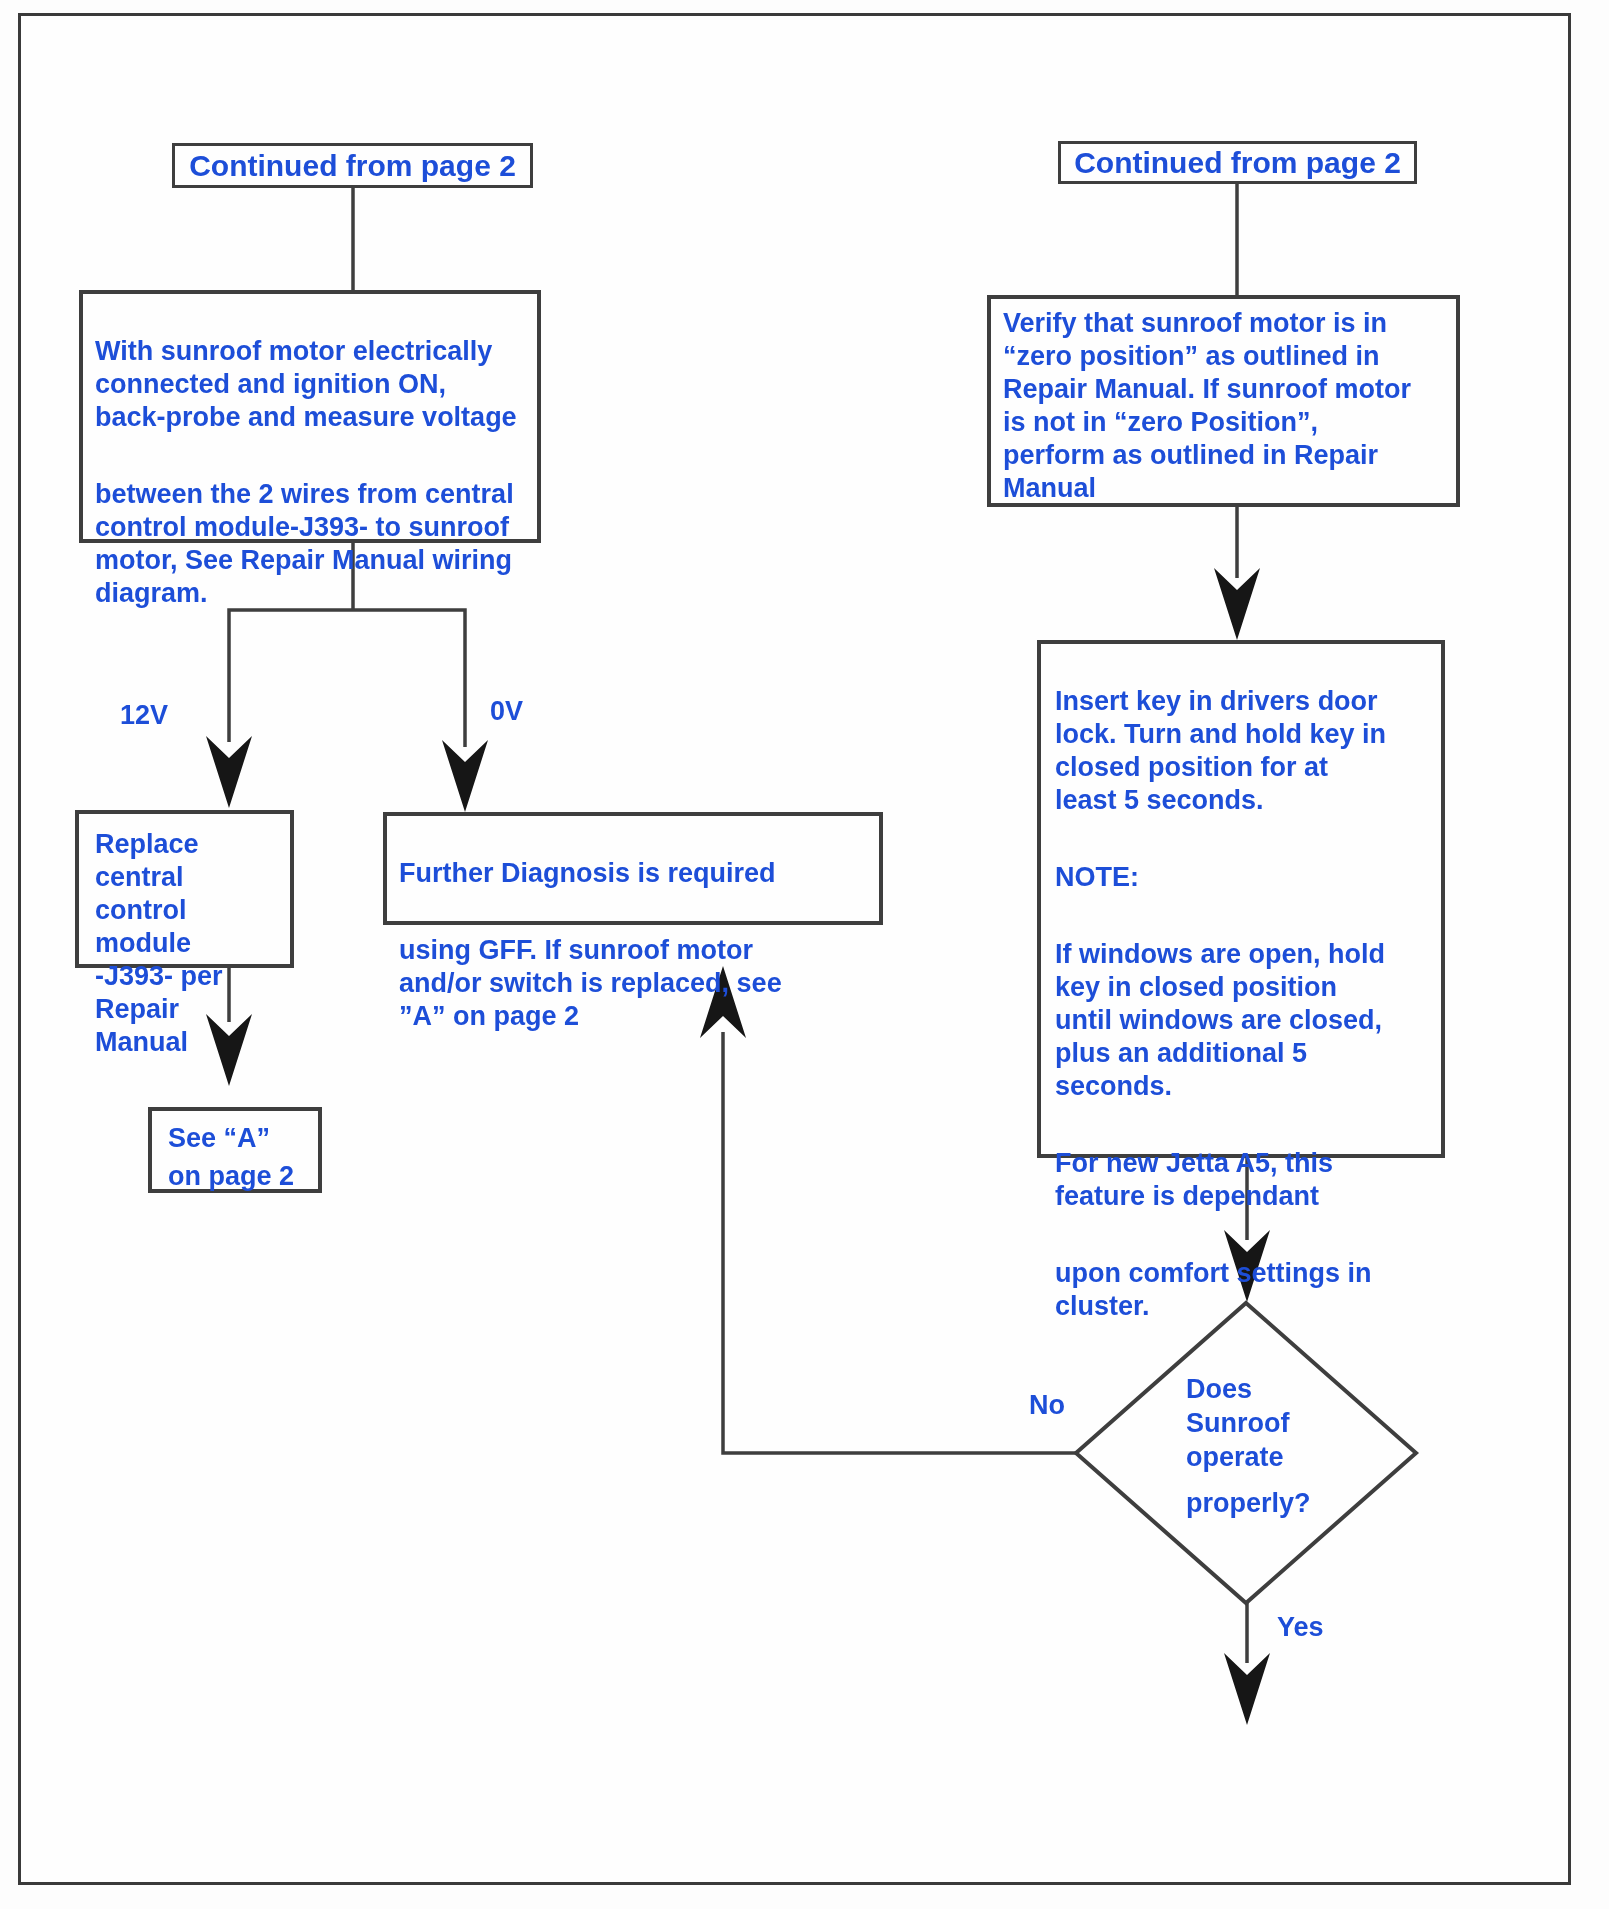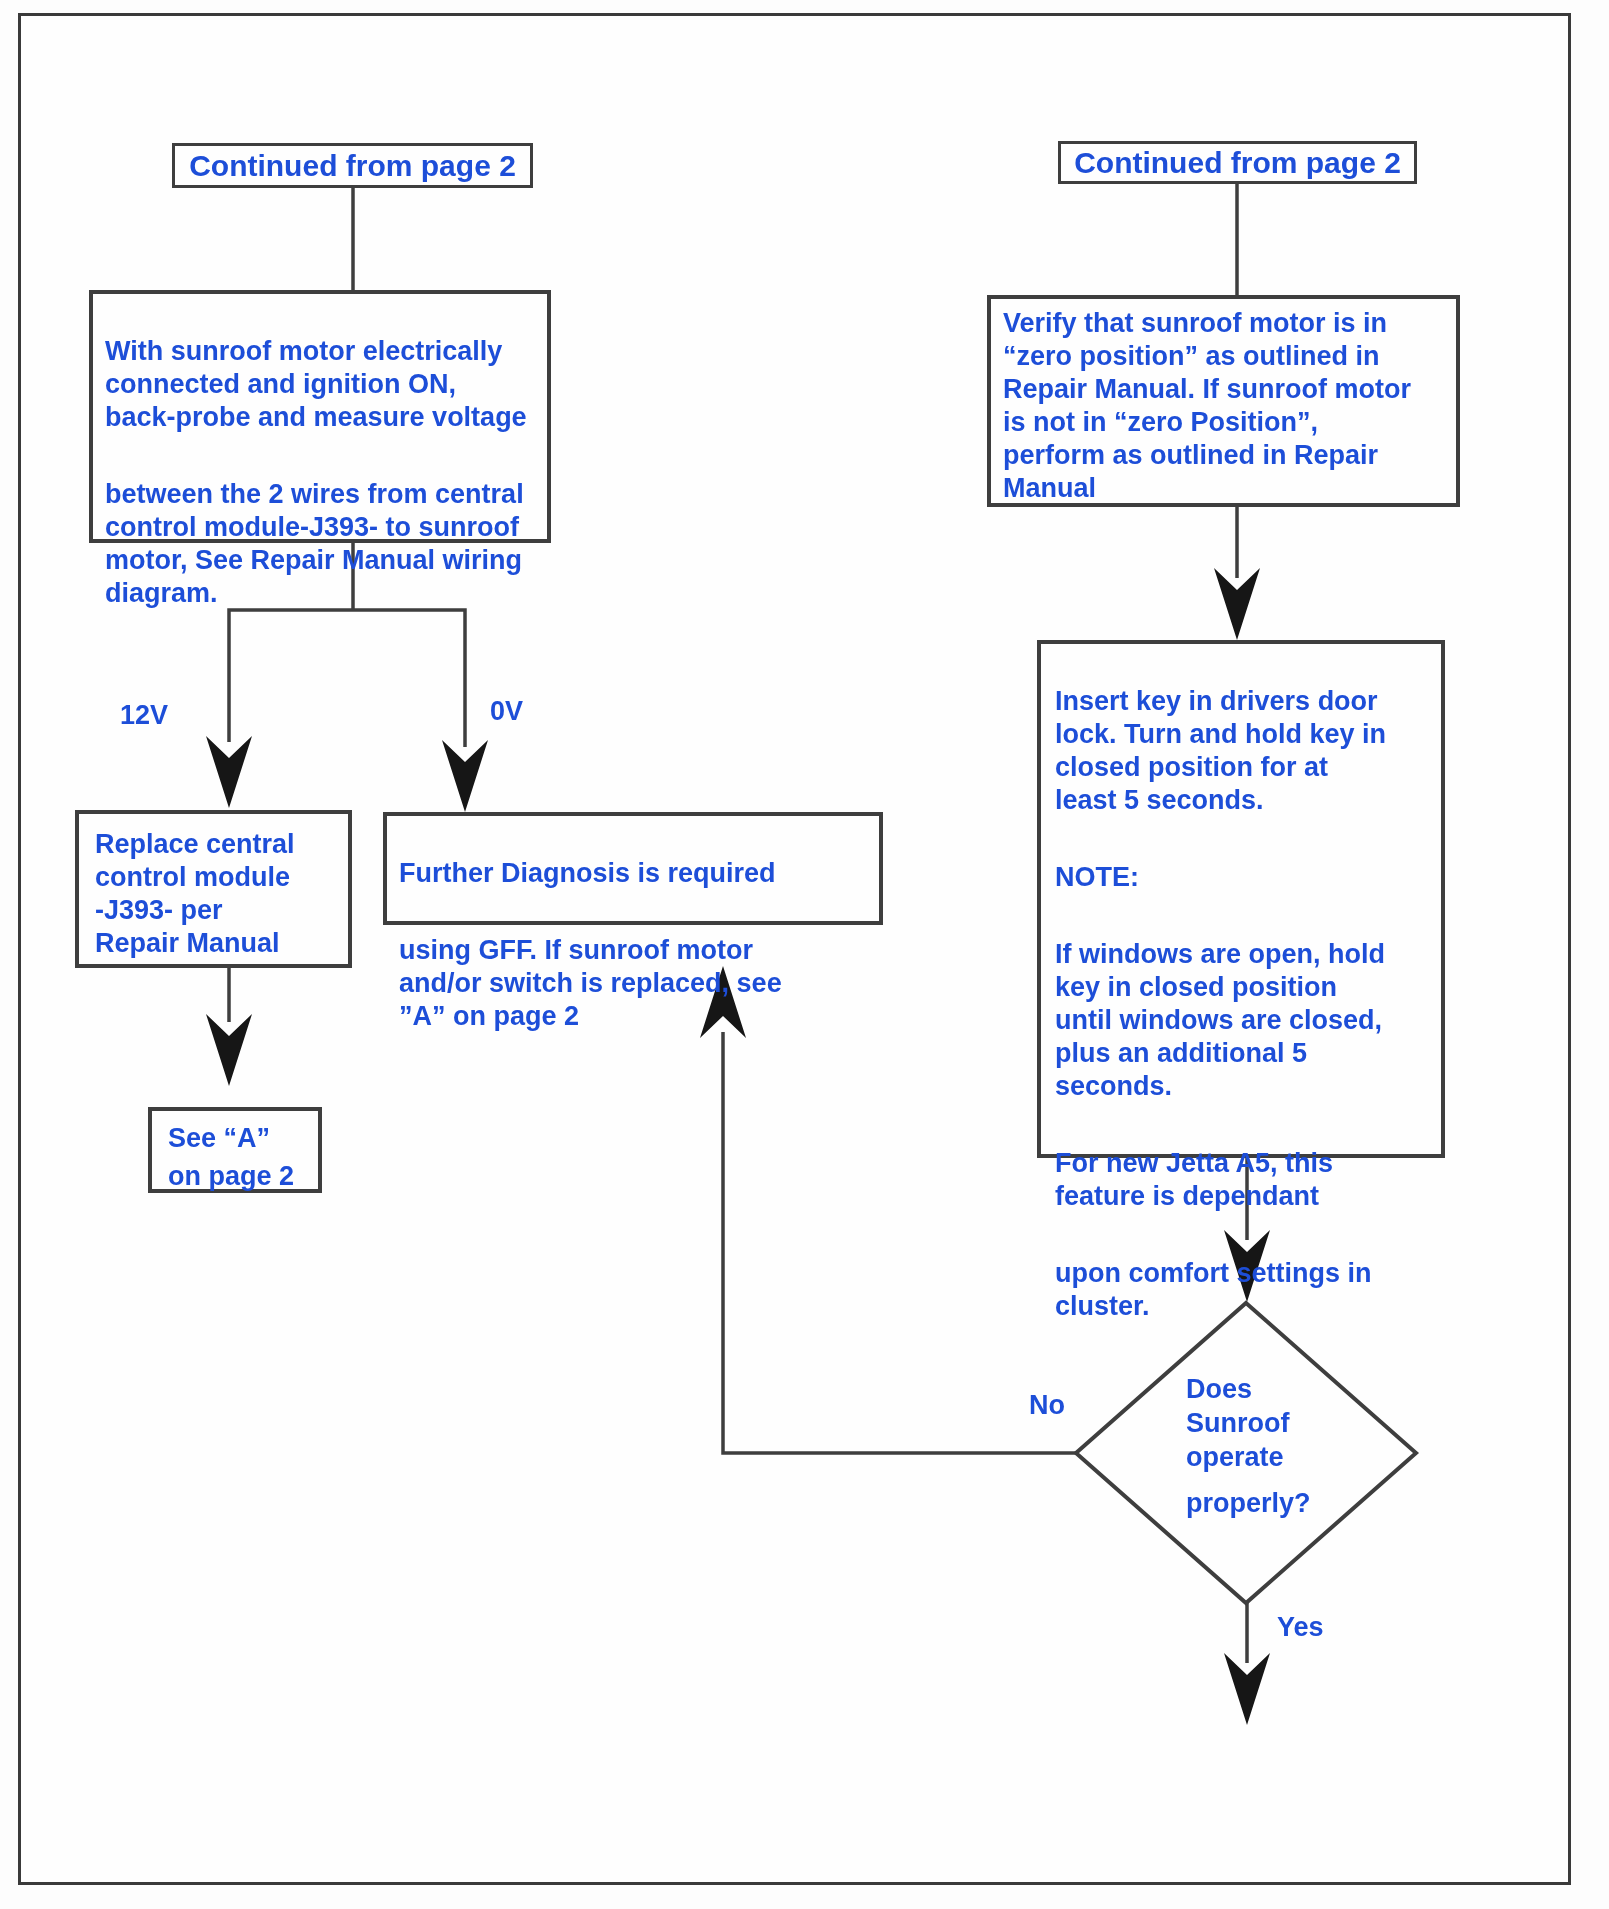--- a/index.html
+++ b/index.html
@@ -29,22 +29,22 @@
   .titlebox{
     border-width:3px;
     display:flex;align-items:center;justify-content:center;
     font-size:30px;padding:0;white-space:nowrap;
   }
   .label{
     position:absolute;font-size:27px;line-height:30px;white-space:nowrap;
   }
   
   #cont-left   {left:172px;top:143px;width:361px;height:45px;}
-  #proc-measure{left:89px; top:290px;width:462px;height:253px;}
-  #box-replace {left:75px; top:810px;width:277px;height:158px;padding-top:14px;padding-left:16px;}
+  #proc-measure{left:79px; top:290px;width:462px;height:253px;}
+  #box-replace {left:75px; top:810px;width:219px;height:158px;padding-top:14px;padding-left:16px;}
   #box-further {left:383px;top:812px;width:500px;height:113px;}
   #box-seea    {left:148px;top:1107px;width:174px;height:86px;padding-left:16px;line-height:38px;}
   #cont-right  {left:1058px;top:141px;width:359px;height:43px;}
   #box-verify  {left:987px;top:295px;width:473px;height:212px;}
   #box-insert  {left:1037px;top:640px;width:408px;height:518px;padding-left:14px;}
   #box-repair  {left:1106px;top:1726px;width:292px;height:77px;border-width:3px;
                 display:flex;align-items:center;justify-content:center;font-size:28px;padding:0;}
   #diamond-text{position:absolute;left:1186px;top:1372px;width:210px;
                 font-size:27px;line-height:34px;}
   #diamond-text p{margin:0;white-space:pre-line;}

